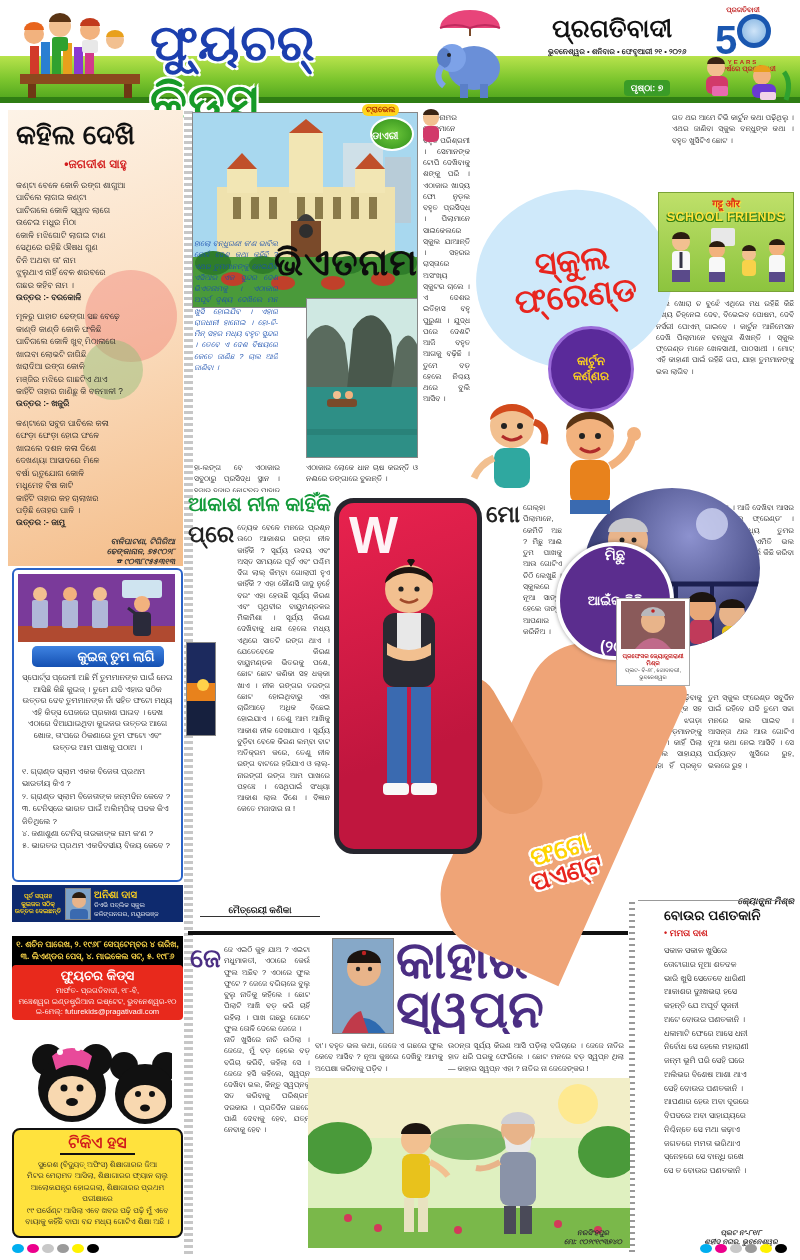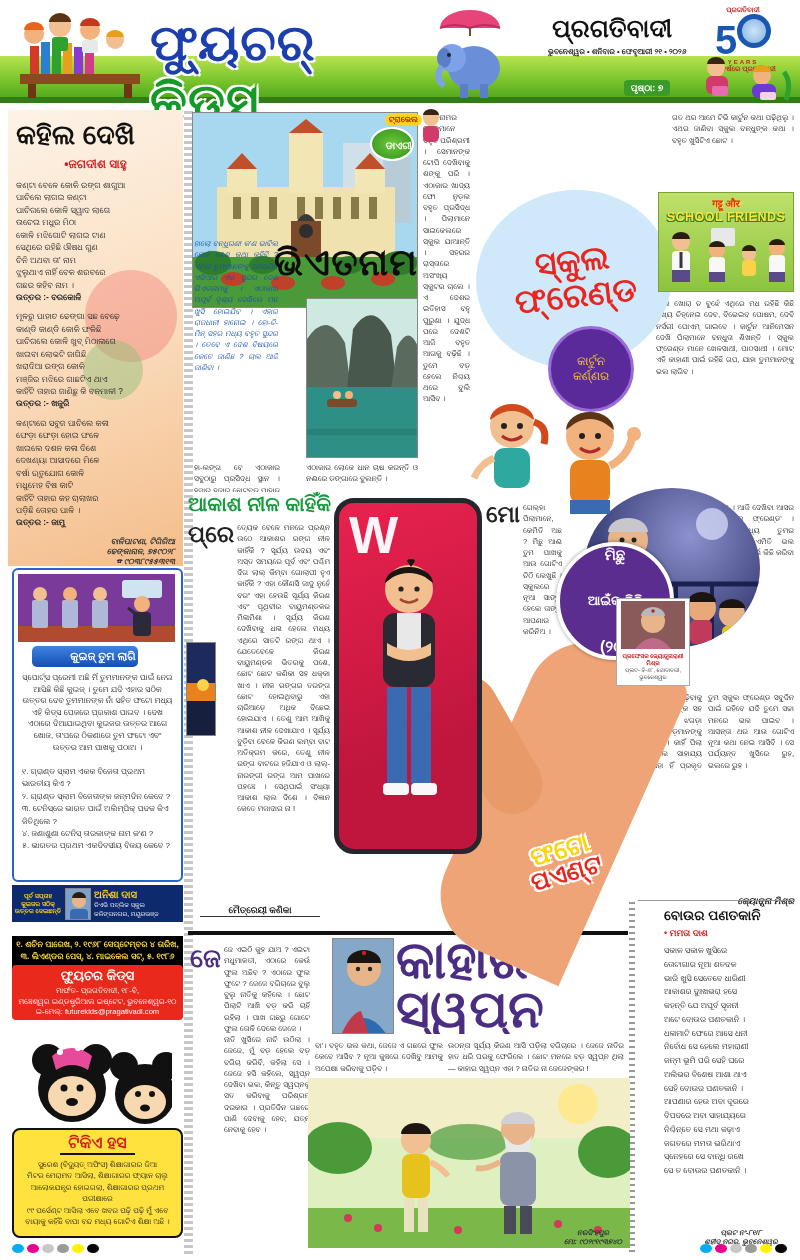--- a/index.html
+++ b/index.html
@@ -38,22 +38,22 @@
   .kahila-author { font-size:12px; font-weight:bold; color:#d21c1c; margin:6px 0 8px;text-align:center; }
   .riddle { position:relative; font-size:8.3px; line-height:1.5; color:#222; white-space:pre-line; }
   .riddle-ans { font-weight:bold; }
   .kahila-addr { position:relative; margin-top:8px; font-size:8px; font-style:italic; font-weight:bold;
     color:#333; text-align:right; white-space:pre-line; }
 
   .spiral { left:184px; top:108px; width:9px; height:1148px;
     background:repeating-linear-gradient(#fff 0 3px,#b9b9b9 3px 6px); opacity:.8; }
 
   .quiz-box { left:12px; top:568px; width:171px; height:314px; border:2px solid #2a63c8; border-radius:6px; background:#fff; }
-  .quiz-title { position:absolute; left:18px; top:76px; width:106px; height:21px; border-radius:5px;
-    background:linear-gradient(#3f83e2,#1450b2); color:#fff; font-weight:bold; font-size:11px;
+  .quiz-title { position:absolute; left:18px; top:76px; width:132px; height:21px; border-radius:5px;
+    background:linear-gradient(#3f83e2,#1450b2); color:#fff; font-weight:bold; font-size:13px;
     text-align:center; line-height:21px;padding-left:36px; }
   .quiz-intro { position:absolute; left:8px; top:102px; width:151px; font-size:8px; line-height:1.45;
     text-align:center; white-space:pre-line; color:#222; }
   .quiz-questions { position:absolute; left:8px; top:196px; width:153px; font-size:8px; line-height:1.55;
     white-space:pre-line; color:#222; }
 
   .winner-strip { left:12px; top:885px; width:171px; height:37px; background:#0e2a6e; display:flex; align-items:center; gap:3px; padding:2px; }
   .winner-label { width:48px; font-size:6.3px; line-height:1.25; color:#ffd21c; font-weight:bold; text-align:center; white-space:pre-line; }
   .winner-name { font-size:10px; font-weight:bold; color:#ffd21c; }
   .winner-school { font-size:6.3px; color:#fff; line-height:1.3; white-space:pre-line; }
@@ -66,34 +66,34 @@
 
   .jokes-box { left:12px; top:1128px; width:171px; height:110px; background:#ffe23d; border:2px solid #111;
     border-radius:8px; padding:4px 7px; text-align:center; }
   .jokes-title { font-size:16px; font-weight:bold; color:#d21c1c; border-bottom:2px solid #111; display:inline-block; padding:0 8px 1px; }
   .jokes-text { font-size:7.6px; line-height:1.5; color:#222; margin-top:4px; text-align:center; white-space:pre-line; }
 
   .cmyk { display:flex; gap:3px; }
   .cmyk span { width:12px; height:9px; border-radius:50%; }
 
   
-  .badge-travel { left:362px; top:108px; width:60px; height:48px; z-index:5; text-align:right; }
+  .badge-travel { left:362px; top:98px; width:60px; height:48px; z-index:5; text-align:left; }
   .badge-travel .rib { background:#ffd41c; border-radius:6px; font-size:8px; font-weight:bold; color:#b02a00; padding:1px 4px; display:inline-block; }
   .badge-travel .circ { width:44px; height:34px; margin:1px auto 0; background:radial-gradient(#6fc93c,#2f8f1a);
     border-radius:50%; color:#fff; font-weight:bold; font-size:10px; line-height:34px; border:2px solid #fff; }
   .headline-vietnam { left:274px; top:242px; width:172px; font-size:37px; font-weight:bold; color:#0d0d0d; letter-spacing:1px; }
   .headline-sky { left:188px; top:493px; width:190px; font-size:20px; font-weight:bold; color:#149a3a; }
   .dropcap { float:left; font-size:23px; font-weight:bold; color:#222; line-height:1; margin:1px 3px 0 0; }
 
   .oval-sf { left:476px; top:190px; width:196px; height:178px; background:#cfe9fa; border-radius:50%;
     transform:rotate(-7deg); z-index:2; display:flex; align-items:center; justify-content:center; }
   .oval-sf .sf-title { font-size:33px; font-weight:bold; color:#e8251e; transform:rotate(0.5deg); text-align:center; line-height:1.05; }
   .badge-cartoon { left:548px; top:326px; width:86px; height:86px; border-radius:50%; background:#5a2a9a;
     border:3px solid #9a6ad8; z-index:3; display:flex; flex-direction:column; align-items:center; justify-content:center; }
-  .badge-cartoon div { color:#ffd41c; font-weight:normal; font-size:12px; line-height:1.25; }
+  .badge-cartoon div { color:#ffd41c; font-weight:bold; font-size:12px; line-height:1.25; }
 
   .poster { left:658px; top:192px; width:136px; height:100px; background:linear-gradient(#bfe06a,#8cc43e);
     border:1px solid #7aa337; overflow:hidden; text-align:center; z-index:2; }
   .poster .p-hin { font-size:10px; font-weight:bold; color:#e03515; margin-top:3px;
     text-shadow:1px 1px 0 #ffe23d; }
   .poster .p-eng { font-size:12.5px; font-weight:bold; color:#ffe23d; letter-spacing:.5px;
     text-shadow:1px 1px 0 #2f7d14,-1px 1px 0 #2f7d14; }
 
   .phone { left:334px; top:498px; width:148px; height:356px; border-radius:20px; border:5px solid #26262e;
     background:linear-gradient(160deg,#e8224e,#c0163e 70%); z-index:4; overflow:hidden; }

